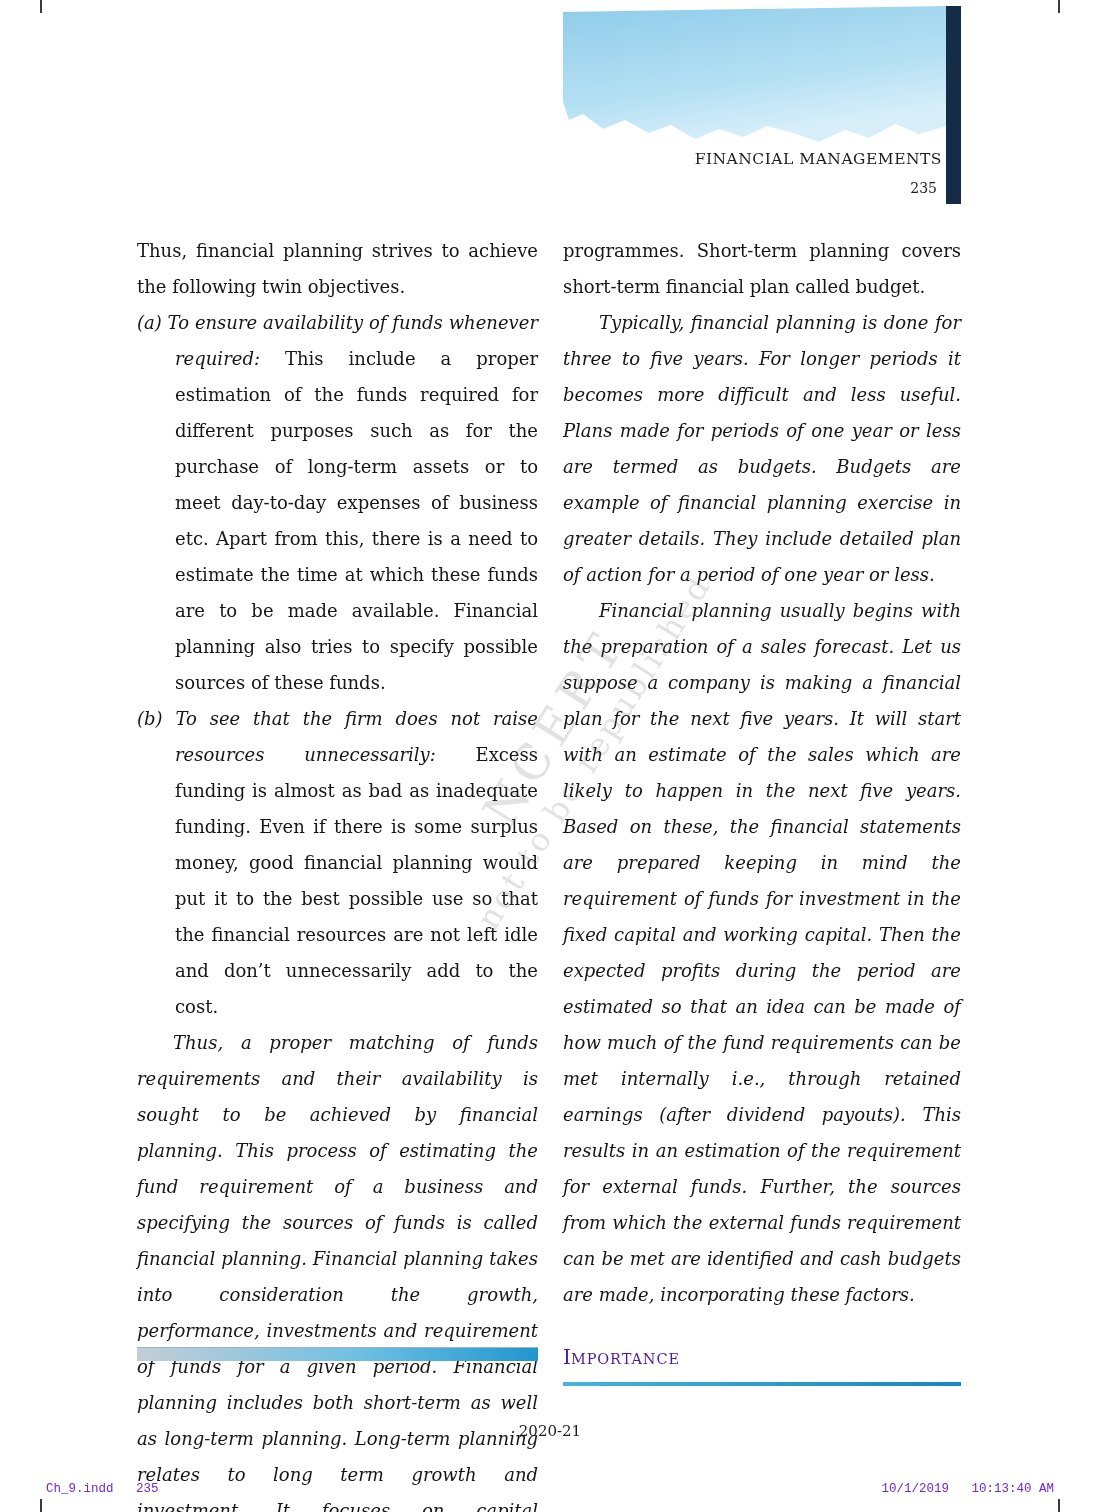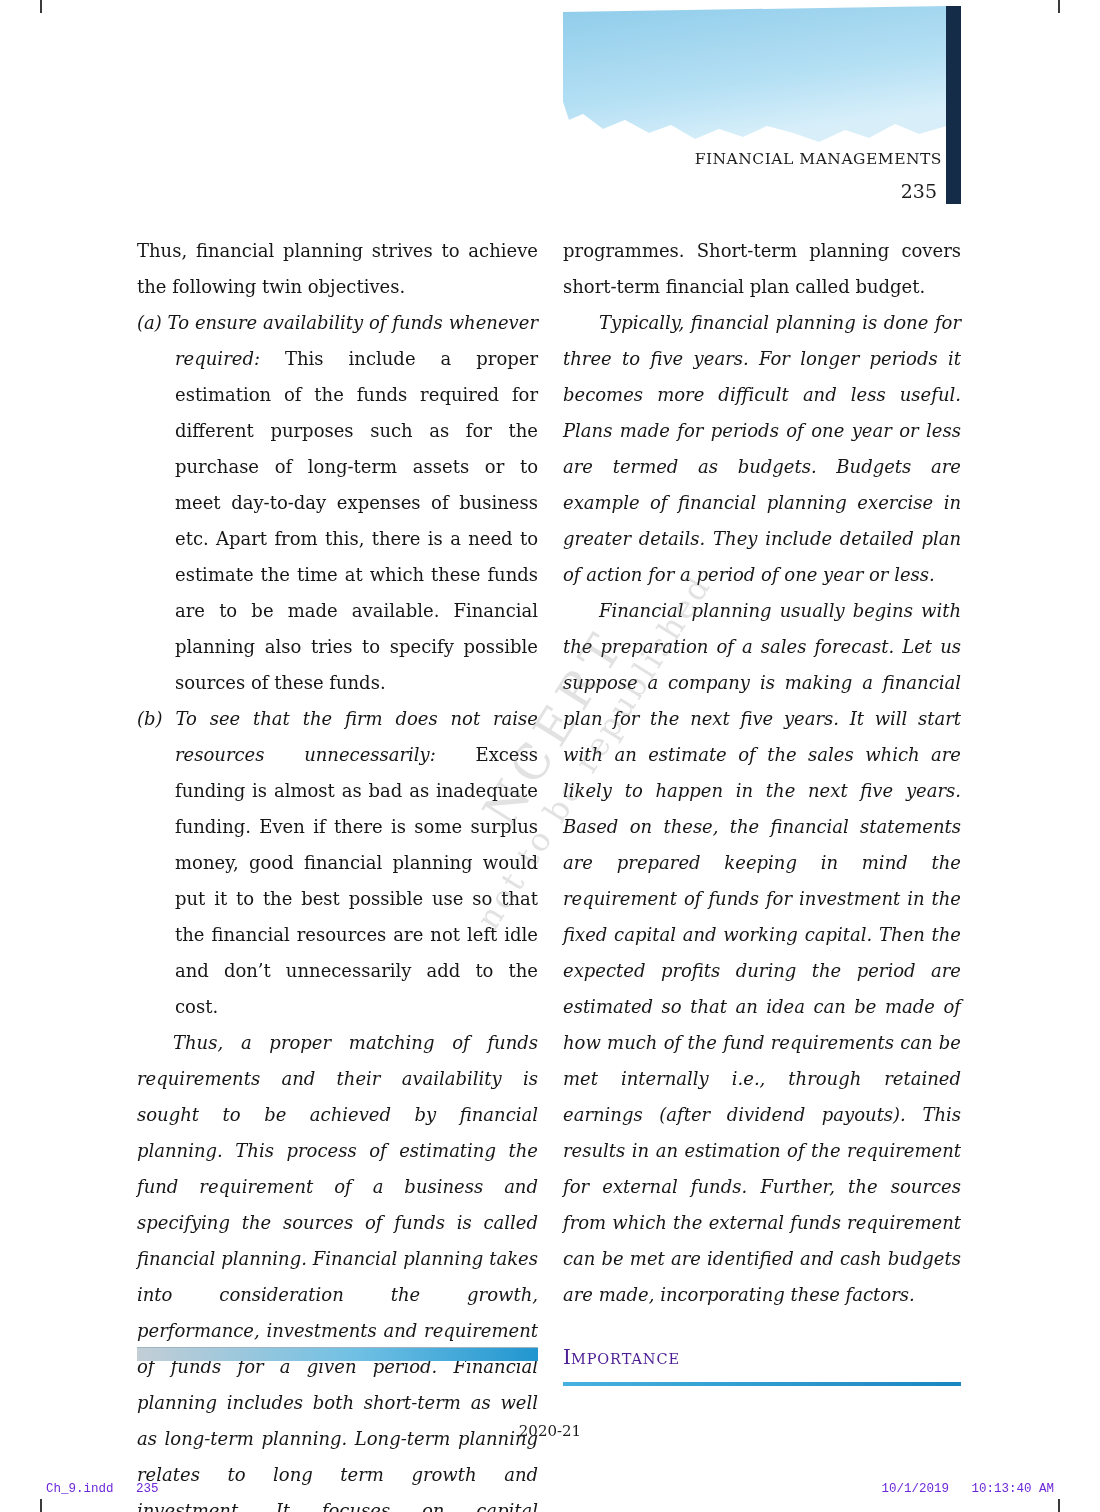--- a/index.html
+++ b/index.html
@@ -52,21 +52,21 @@
     top: 150px;
     right: 158px;
     font-size: 15.5px;
     letter-spacing: 0.5px;
     color: #1c1c1c;
   }
   .page-number {
     position: absolute;
     top: 180px;
     right: 163px;
-    font-size: 19px;
+    font-size: 14px;
     color: #1c1c1c;
   }
 
   
   .col {
     position: absolute;
     top: 233px;
     font-size: 18px;
     line-height: 36px;
     text-align: justify;

